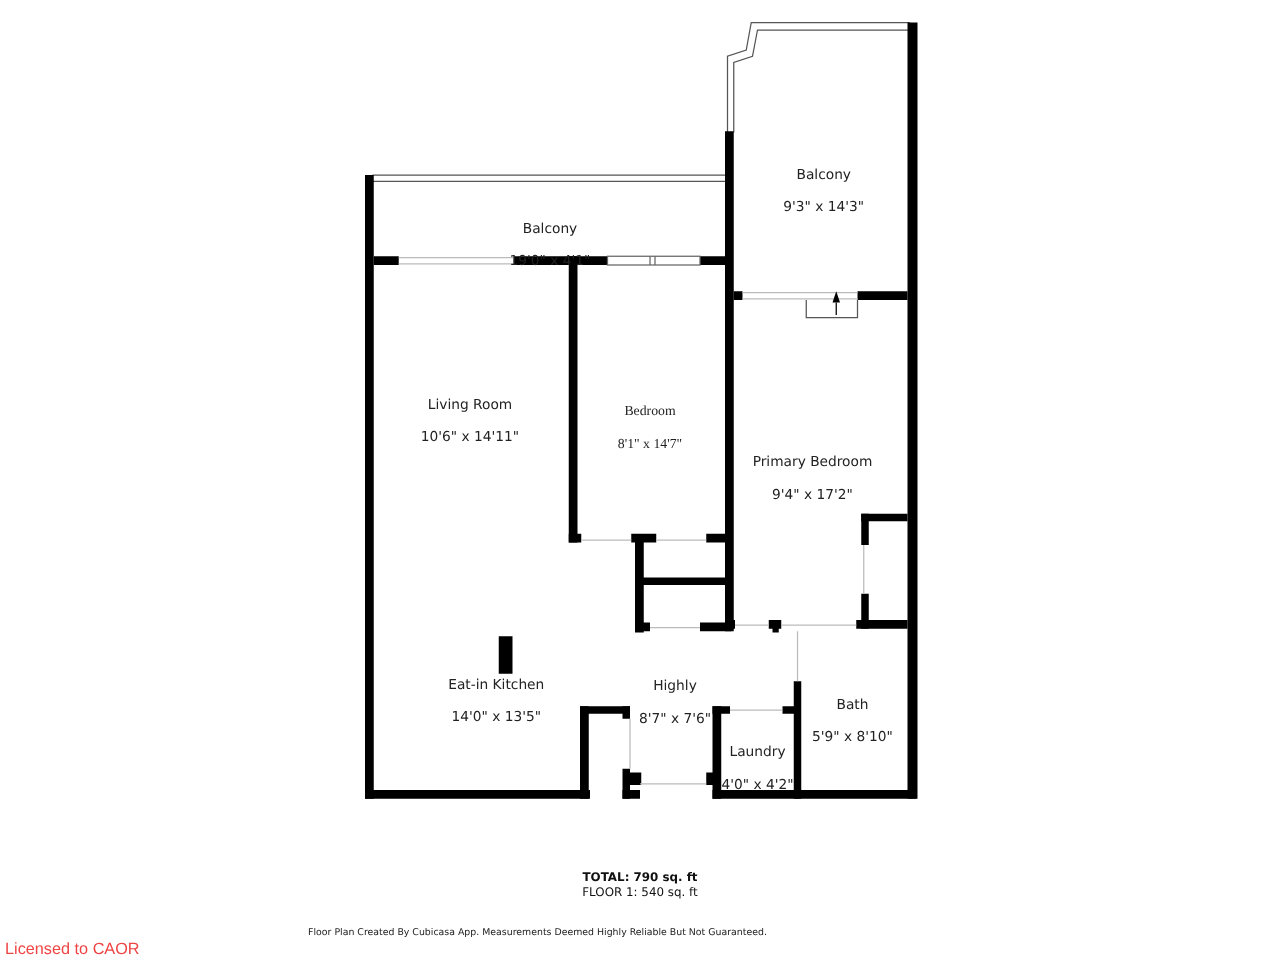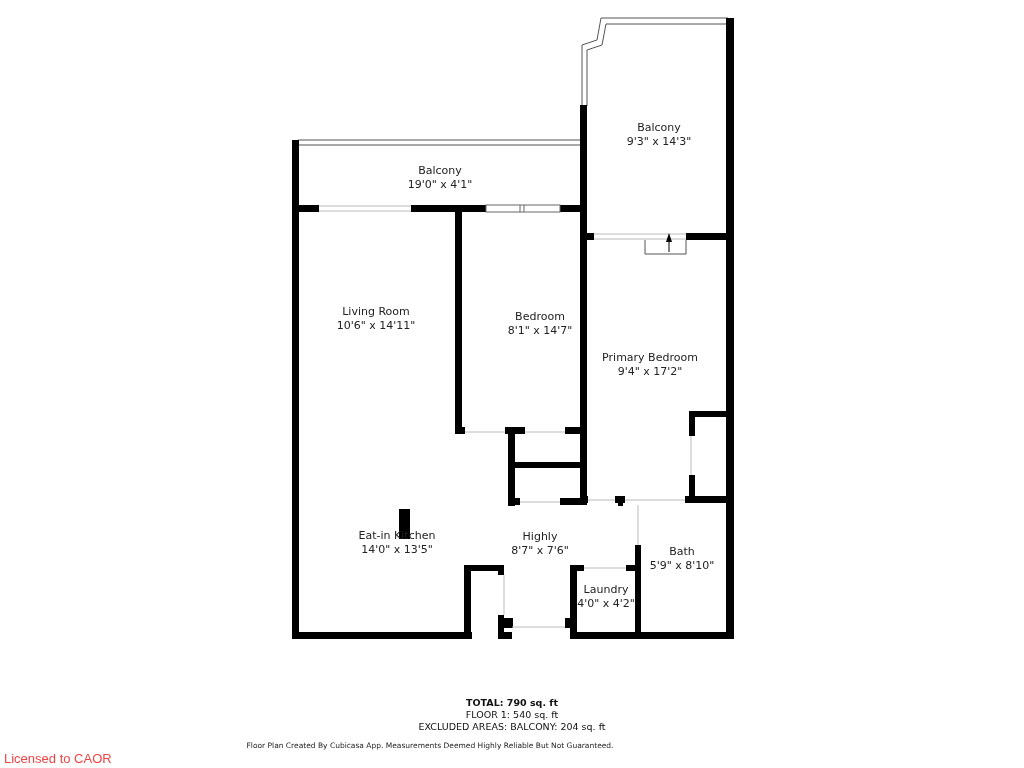--- a/index.html
+++ b/index.html
@@ -26,20 +26,21 @@
       position: absolute;
       text-align: center;
       font-size: 11px;
       line-height: 14px;
       color: #222;
       white-space: nowrap;
       transform: translateX(-50%);
     }
     .room-label .name, .room-label .dims {
       display: block;
+      margin-top: 12px;
     }
     .summary {
       position: absolute;
       left: 0;
       width: 1024px;
       top: 697px;
       text-align: center;
       font-size: 9.5px;
       line-height: 12px;
       color: #111;
@@ -173,21 +174,21 @@
   <span class="dims">9'3" x 14'3"</span>
 </div>
 <div class="room-label" style="left:440px; top:164px;">
   <span class="name">Balcony</span>
   <span class="dims">19'0" x 4'1"</span>
 </div>
 <div class="room-label" style="left:376px; top:305px;">
   <span class="name">Living Room</span>
   <span class="dims">10'6" x 14'11"</span>
 </div>
-<div class="room-label" style="left:540px; top:310px;">
+<div class="room-label" style="left:520px; top:310px;font-family:Liberation Serif, serif;">
   <span class="name">Bedroom</span>
   <span class="dims">8'1" x 14'7"</span>
 </div>
 <div class="room-label" style="left:650px; top:351px;">
   <span class="name">Primary Bedroom</span>
   <span class="dims">9'4" x 17'2"</span>
 </div>
 <div class="room-label" style="left:397px; top:529px;">
   <span class="name">Eat-in Kitchen</span>
   <span class="dims">14'0" x 13'5"</span>
@@ -201,18 +202,17 @@
   <span class="dims">5'9" x 8'10"</span>
 </div>
 <div class="room-label" style="left:606px; top:583px;">
   <span class="name">Laundry</span>
   <span class="dims">4'0" x 4'2"</span>
 </div>
 
 <div class="summary">
   <span class="total">TOTAL: 790 sq. ft</span>
   <span class="line">FLOOR 1: 540 sq. ft</span>
-  <span class="line">EXCLUDED AREAS: BALCONY: 204 sq. ft</span>
 </div>
 
 <div class="disclaimer">Floor Plan Created By Cubicasa App. Measurements Deemed Highly Reliable But Not Guaranteed.</div>
 
 <div class="license">Licensed to CAOR</div>
 
 </body></html>

